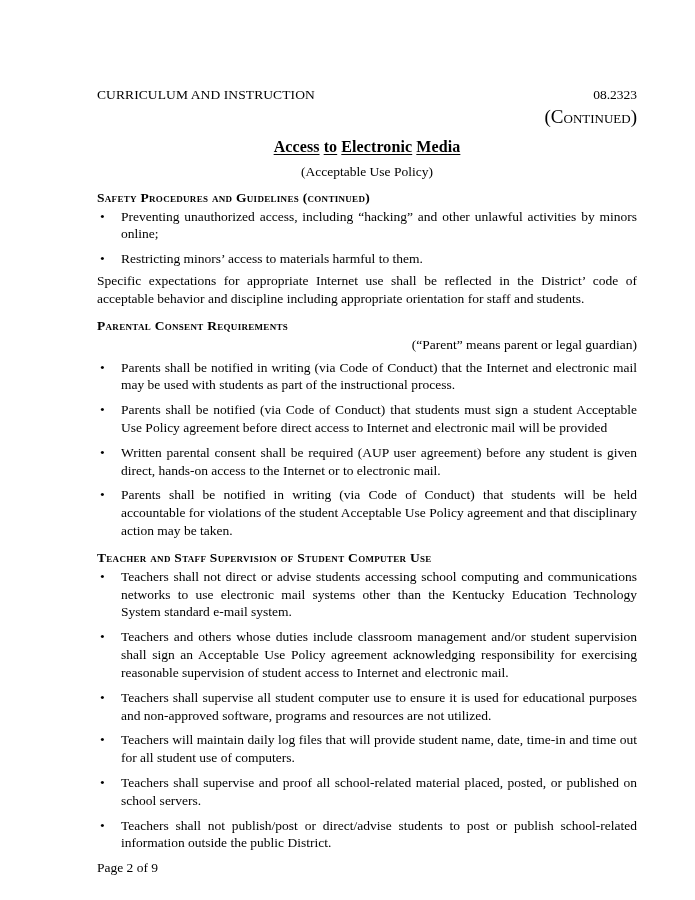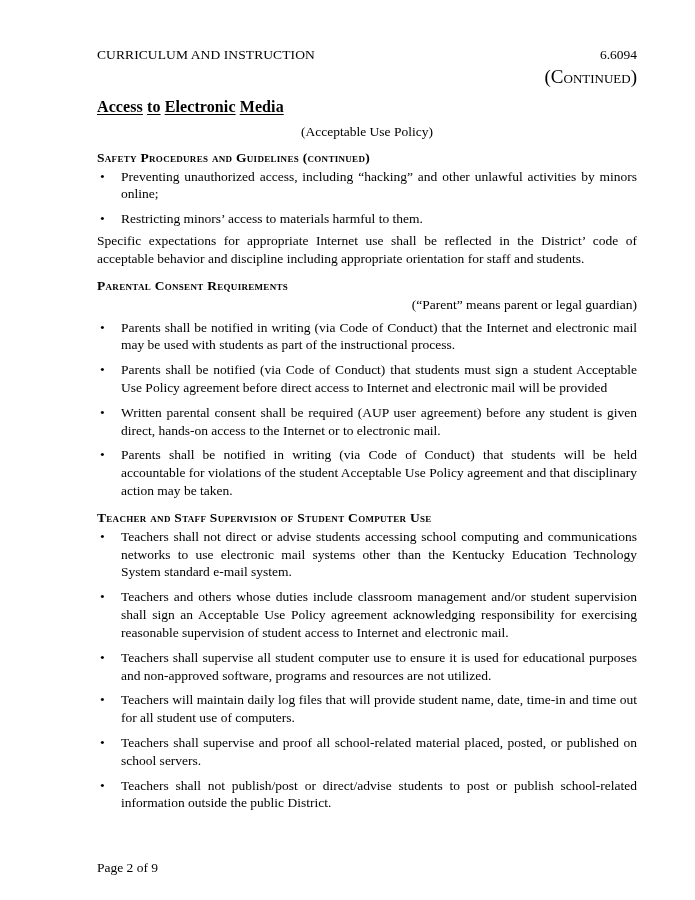--- a/index.html
+++ b/index.html
@@ -24,20 +24,21 @@
     width: 540px;
   }
 
   
   .hdr {
     display: flex;
     justify-content: space-between;
     align-items: flex-start;
     font-size: 13.5px;
     line-height: 1.25;
+    margin-top: 40px;
   }
   .hdr-left {
     letter-spacing: 0.1px;
   }
   .hdr-right {
     text-align: right;
     white-space: nowrap;
   }
   .hdr-code {
     display: block;
@@ -45,20 +46,21 @@
   }
   .hdr-cont {
     display: block;
     font-size: 19px;
     font-variant: small-caps;
     margin-top: 1px;
   }
 
   
   .title-wrap {
+    text-align: center;
     margin-top: 9px;
   }
   .doc-title {
     font-size: 16px;
     font-weight: bold;
     letter-spacing: 0.1px;
   }
   .doc-title .u {
     text-decoration: underline;
     text-underline-offset: 2px;
@@ -132,21 +134,21 @@
 </head>
 <body>
 
 <div class="page">
 
   <div class="content">
 
     <div class="hdr">
       <div class="hdr-left">CURRICULUM AND INSTRUCTION</div>
       <div class="hdr-right">
-        <span class="hdr-code">6.6094</span>
+        <span class="hdr-code">08.2323</span>
         <span class="hdr-cont">(Continued)</span>
       </div>
     </div>
 
     <div class="title-wrap">
       <div class="doc-title"><span class="u">Access</span> <span class="u">to</span> <span class="u">Electronic</span> <span class="u">Media</span></div>
     </div>
     <div class="subtitle">(Acceptable Use Policy)</div>
 
     <div class="section-head">Safety Procedures and Guidelines (continued)</div>

